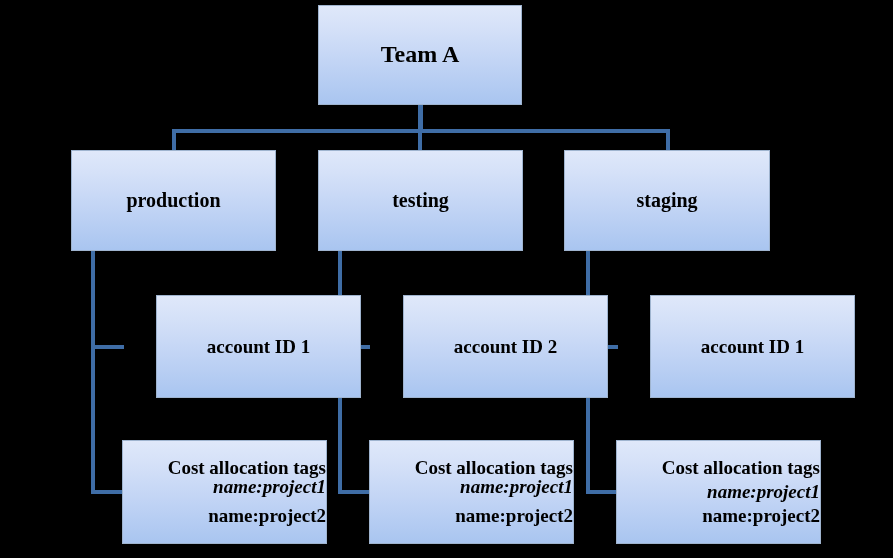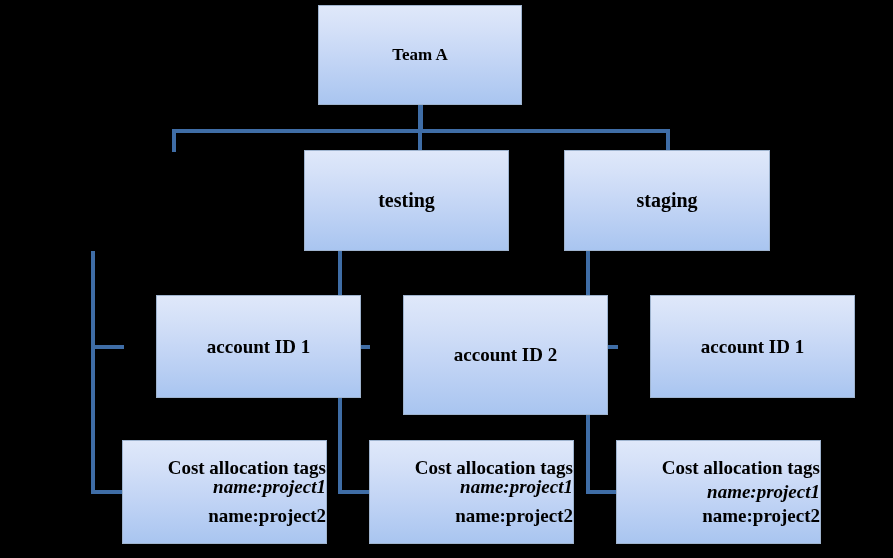--- a/index.html
+++ b/index.html
@@ -42,21 +42,21 @@
     flex-direction: column;
     align-items: center;
     justify-content: center;
     color: #000000;
     font-weight: bold;
     text-align: center;
     line-height: 1.05;
     letter-spacing: 0px;
   }
 
-  .node.level1 { font-size: 17px; }
+  .node.level1 { font-size: 24px; }
   .node.level2 { font-size: 20px; }
   .node.level3 { font-size: 19px; margin-left: 34px; }
   .node.level4 { font-size: 19px; align-items: flex-end; }
 
   .node.level4 .line {
     display: block;
     white-space: nowrap;
   }
   .node.level4 .line.l1 { margin-bottom: -1px; }
   .node.level4 .line.l2 { margin-bottom: 9px; font-style: italic; }
@@ -75,22 +75,25 @@
   </div>
 
   <div class="conn v" style="left:418px; top:105px; width:5px; height:26px;"></div>
 
   <div class="conn h" style="left:172px; top:129px; width:498px; height:4px;"></div>
 
   <div class="conn v" style="left:172px; top:129px; height:23px;"></div>
   <div class="conn v" style="left:418px; top:129px; height:23px;"></div>
   <div class="conn v" style="left:666px; top:129px; height:23px;"></div>
 
+  <div class="node level2" style="left:71px; top:150px; width:205px; height:101px;">
+    <span class="line">production</span>
+  </div>
 
-  <div class="node level2" style="left:304px; top:150px; width:205px; height:101px;">
+  <div class="node level2" style="left:318px; top:150px; width:205px; height:101px;">
     <span class="line">testing</span>
   </div>
 
   <div class="node level2" style="left:564px; top:150px; width:206px; height:101px;text-align:center;">
     <span class="line">staging</span>
   </div>
 
   <div class="conn v" style="left:91px; top:251px; height:243px;"></div>
   <div class="conn h" style="left:91px; top:345px; width:33px;"></div>
   <div class="conn h" style="left:91px; top:490px; width:33px;"></div>
@@ -100,21 +103,21 @@
   <div class="conn h" style="left:338px; top:490px; width:32px;"></div>
 
   <div class="conn v" style="left:586px; top:251px; height:243px;"></div>
   <div class="conn h" style="left:586px; top:345px; width:32px;"></div>
   <div class="conn h" style="left:586px; top:490px; width:32px;"></div>
 
   <div class="node level3" style="left:122px; top:295px; width:205px; height:103px;">
     <span class="line">account ID 1</span>
   </div>
 
-  <div class="node level3" style="left:369px; top:295px; width:205px; height:120px;">
+  <div class="node level3" style="left:369px; top:295px; width:205px; height:103px;">
     <span class="line">account ID 2</span>
   </div>
 
   <div class="node level3" style="left:616px; top:295px; width:205px; height:103px;">
     <span class="line">account ID 1</span>
   </div>
 
   <div class="node level4" style="left:122px; top:440px; width:205px; height:104px;">
     <span class="line l1">Cost allocation tags</span>
     <span class="line l2">name:project1</span>

